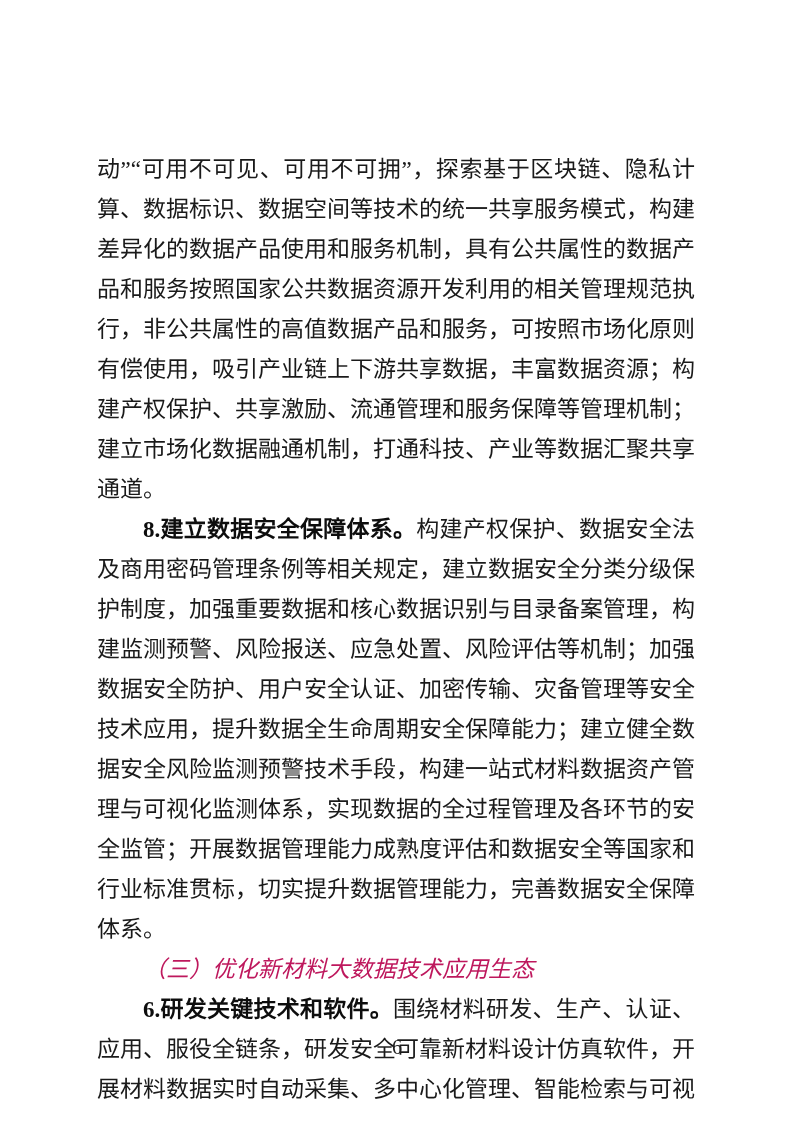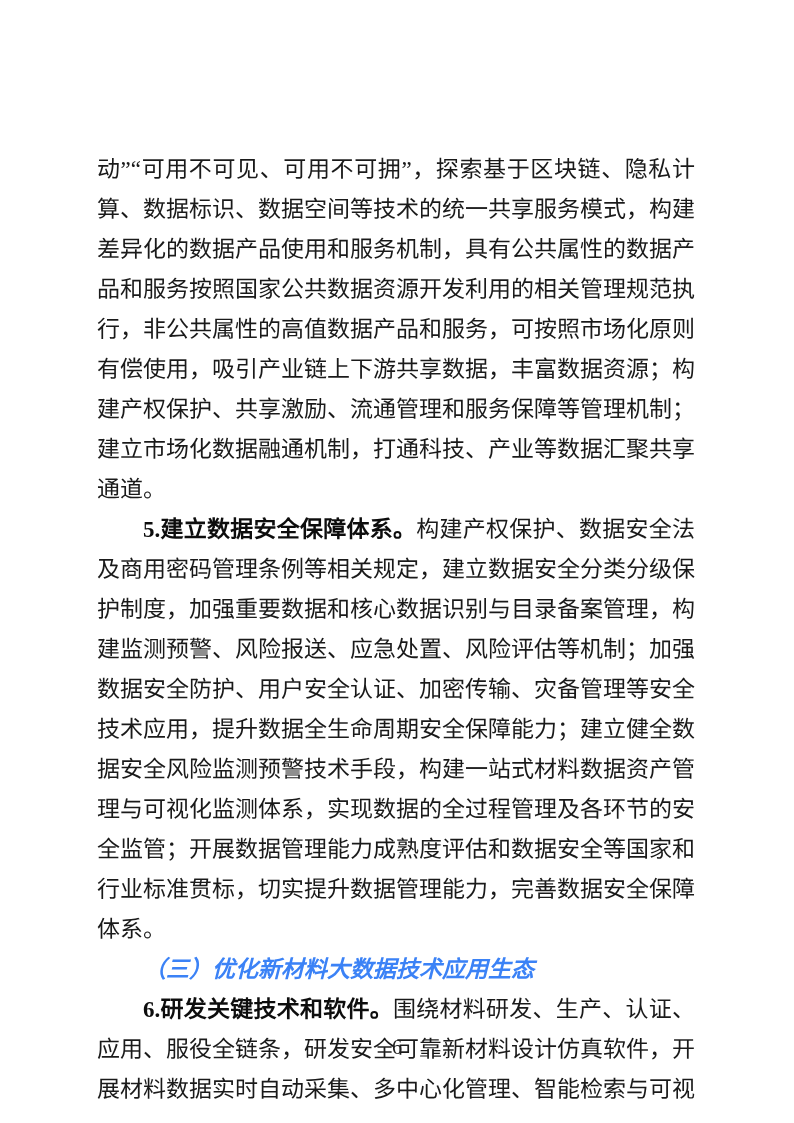--- a/index.html
+++ b/index.html
@@ -34,43 +34,43 @@
   .indent {
     text-indent: 2em;
   }
   .lead {
     font-weight: 700;
     color: #0d0d0d;
   }
   .section-heading {
     margin: 0;
     padding: 0;
-    font-weight: 700;
+    font-weight: 400;
     font-style: italic;
-    color: #3b82f6;
+    color: #be185d;
   }
   .page-number {
     position: absolute;
     top: 1034px;
     left: 0;
     width: 100%;
     text-align: center;
     font-size: 20px;
     line-height: 26px;
     color: #222222;
   }
 </style>
 </head>
 <body>
 
 <div class="page">
   <div class="text-block">
     <p class="para">动”“可用不可见、可用不可拥”，探索基于区块链、隐私计算、数据标识、数据空间等技术的统一共享服务模式，构建差异化的数据产品使用和服务机制，具有公共属性的数据产品和服务按照国家公共数据资源开发利用的相关管理规范执行，非公共属性的高值数据产品和服务，可按照市场化原则有偿使用，吸引产业链上下游共享数据，丰富数据资源；构建产权保护、共享激励、流通管理和服务保障等管理机制；建立市场化数据融通机制，打通科技、产业等数据汇聚共享通道。</p>
 
-    <p class="para indent"><span class="lead">5.建立数据安全保障体系。</span><span>构建产权保护、数据安全法及商用密码管理条例等相关规定，建立数据安全分类分级保护制度，加强重要数据和核心数据识别与目录备案管理，构建监测预警、风险报送、应急处置、风险评估等机制；加强数据安全防护、用户安全认证、加密传输、灾备管理等安全技术应用，提升数据全生命周期安全保障能力；建立健全数据安全风险监测预警技术手段，构建一站式材料数据资产管理与可视化监测体系，实现数据的全过程管理及各环节的安全监管；开展数据管理能力成熟度评估和数据安全等国家和行业标准贯标，切实提升数据管理能力，完善数据安全保障体系。</span></p>
+    <p class="para indent"><span class="lead">8.建立数据安全保障体系。</span><span>构建产权保护、数据安全法及商用密码管理条例等相关规定，建立数据安全分类分级保护制度，加强重要数据和核心数据识别与目录备案管理，构建监测预警、风险报送、应急处置、风险评估等机制；加强数据安全防护、用户安全认证、加密传输、灾备管理等安全技术应用，提升数据全生命周期安全保障能力；建立健全数据安全风险监测预警技术手段，构建一站式材料数据资产管理与可视化监测体系，实现数据的全过程管理及各环节的安全监管；开展数据管理能力成熟度评估和数据安全等国家和行业标准贯标，切实提升数据管理能力，完善数据安全保障体系。</span></p>
 
     <p class="section-heading indent">（三）优化新材料大数据技术应用生态</p>
 
     <p class="para indent"><span class="lead">6.研发关键技术和软件。</span><span>围绕材料研发、生产、认证、应用、服役全链条，研发安全可靠新材料设计仿真软件，开展材料数据实时自动采集、多中心化管理、智能检索与可视</span></p>
   </div>
 
   <div class="page-number">6</div>
 </div>
 
 </body></html>

